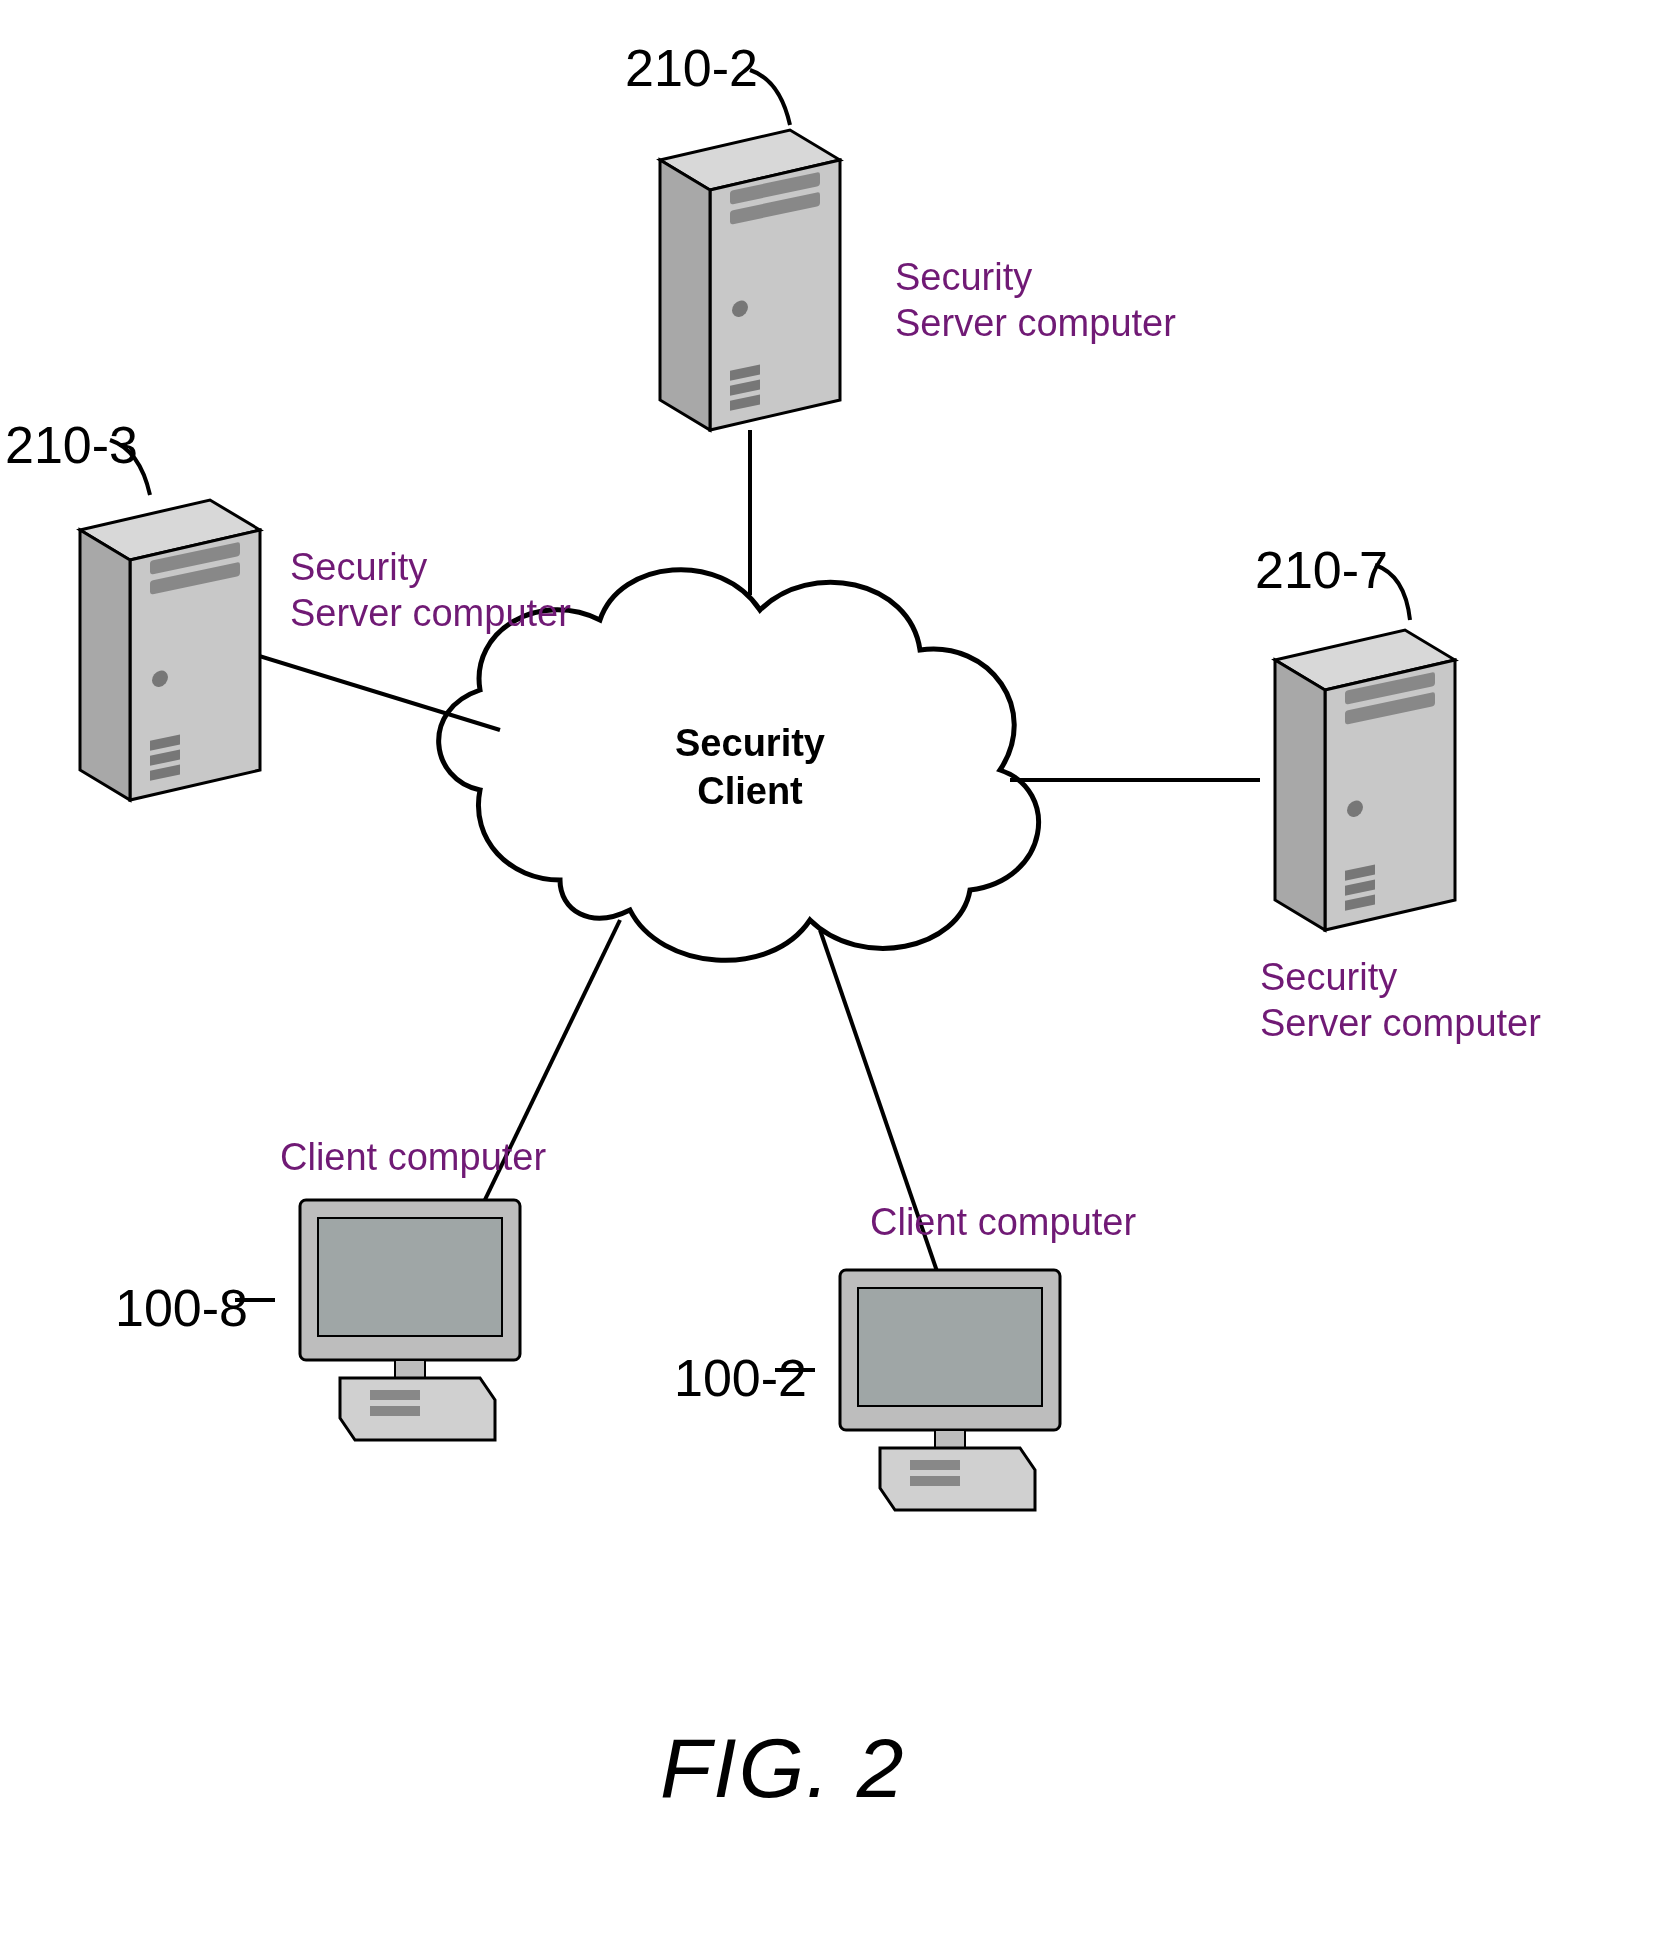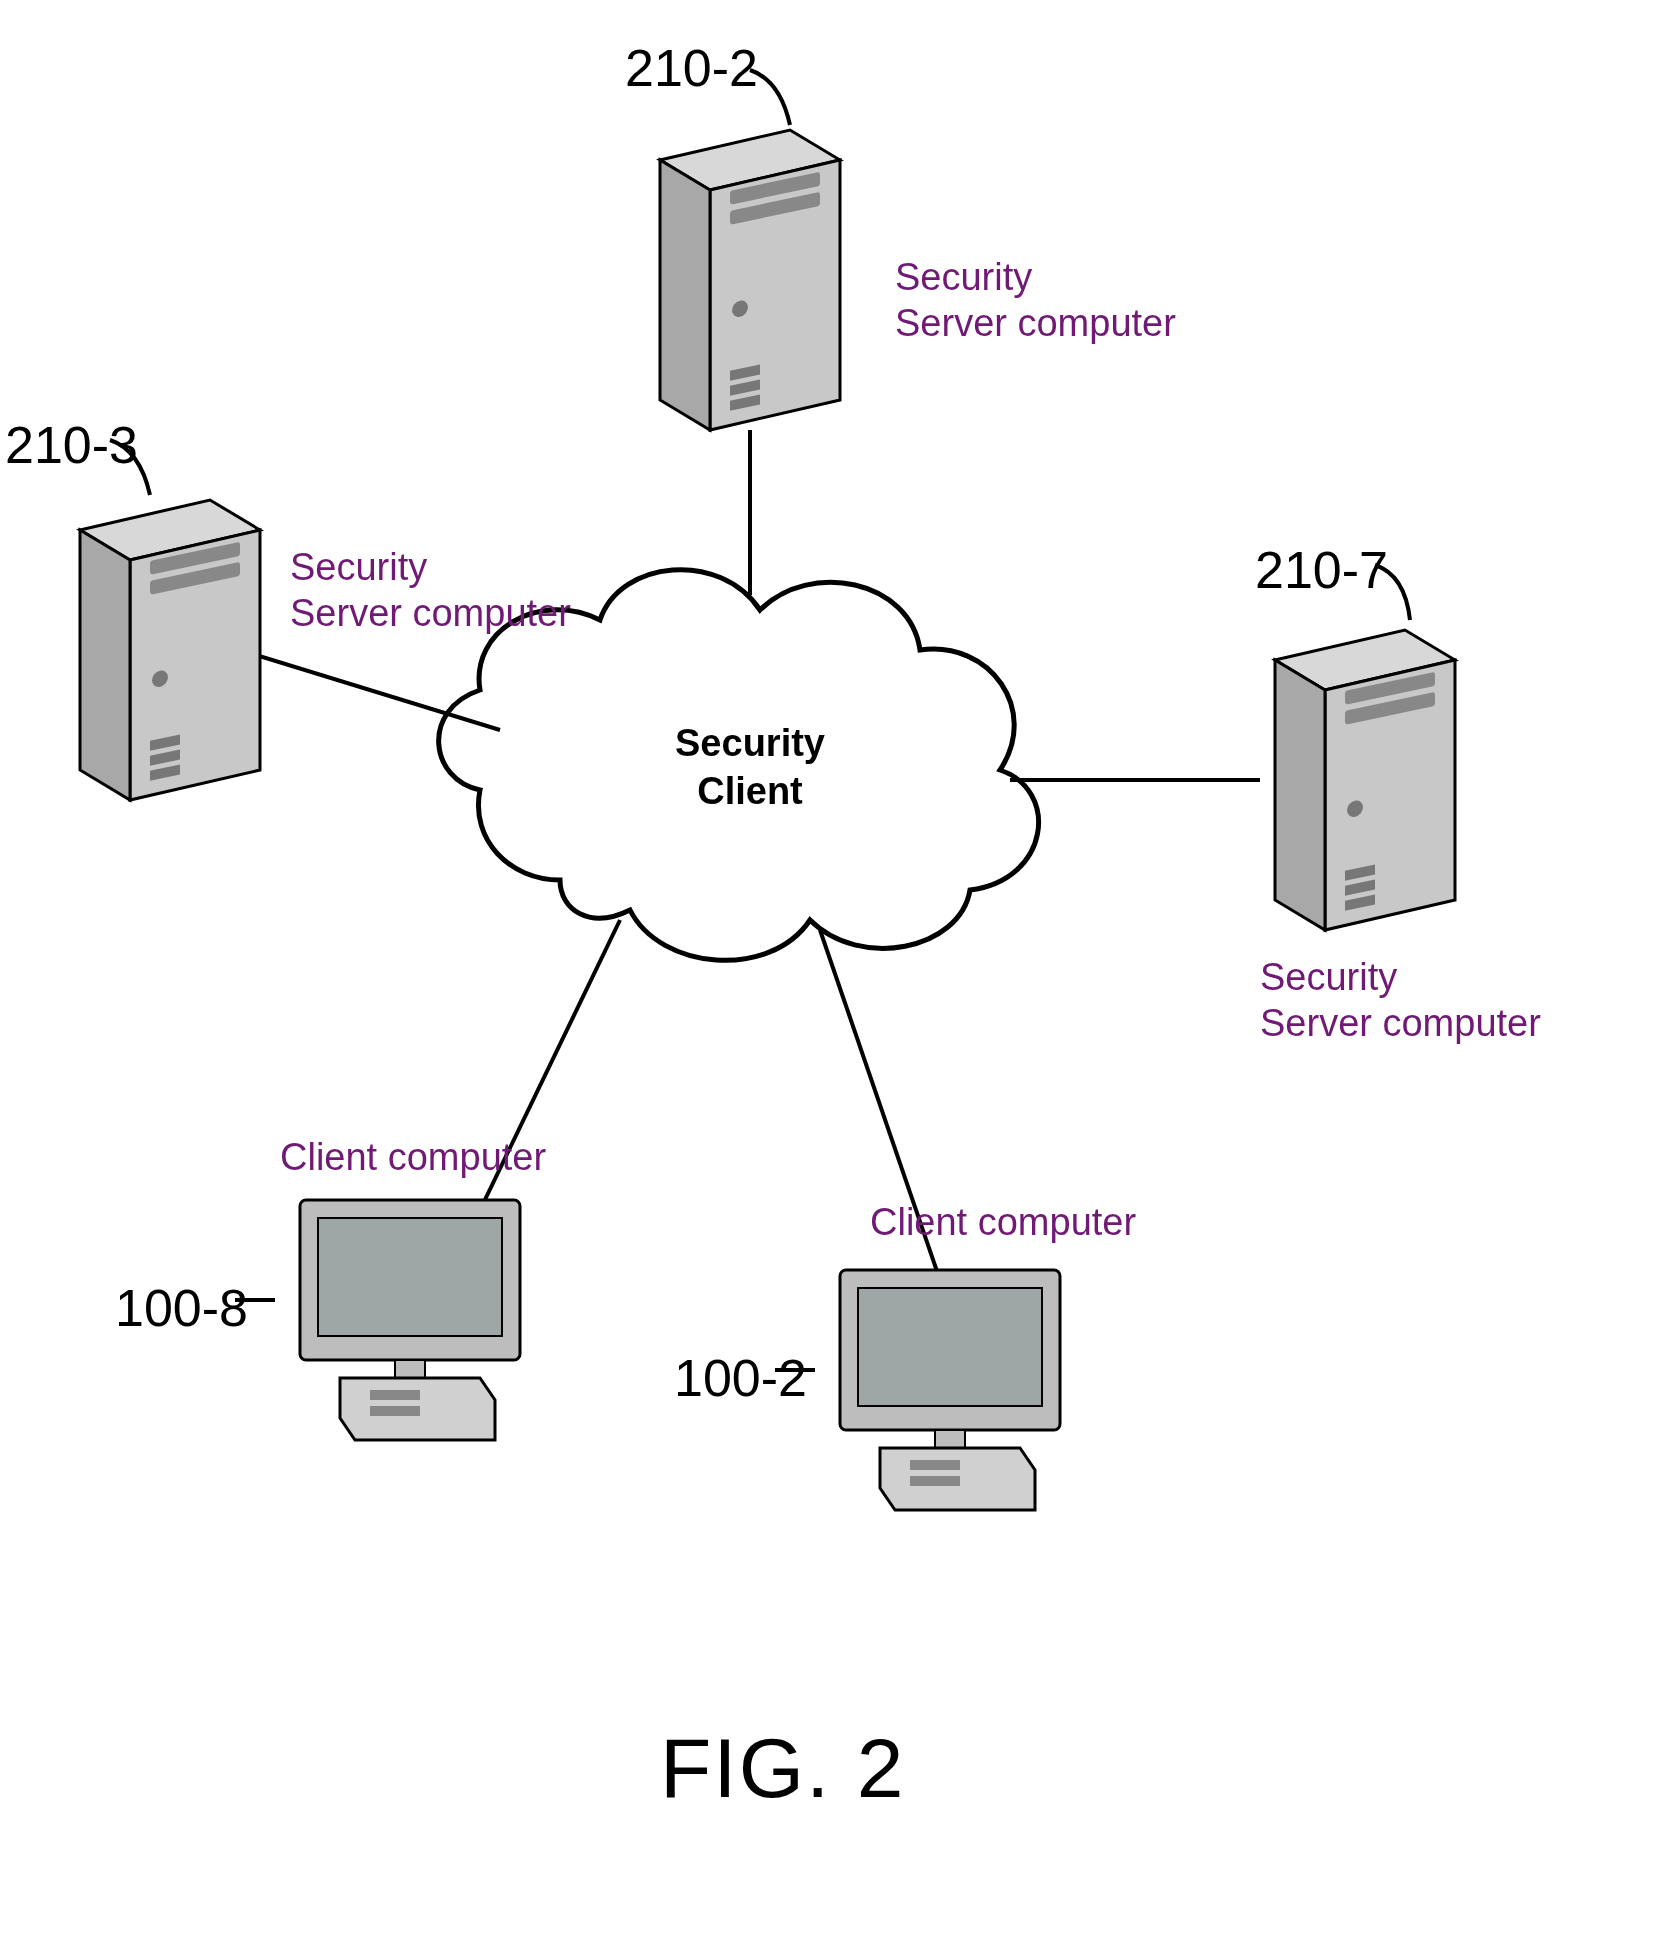--- a/index.html
+++ b/index.html
@@ -162,15 +162,15 @@
   <div class="ref-label" style="left:1255px; top:540px;">210-7</div>
   <div class="label" style="left:1260px; top:955px;">Security
 Server computer</div>
 
   <div class="ref-label" style="left:115px; top:1278px;">100-8</div>
   <div class="label" style="left:280px; top:1135px;">Client computer</div>
 
   <div class="ref-label" style="left:674px; top:1348px;text-align:right;">100-2</div>
   <div class="label" style="left:870px; top:1200px;">Client computer</div>
 
-  <div class="figure-caption" style="left:660px; top:1720px;">FIG. 2</div>
+  <div class="figure-caption" style="left:660px; top:1720px;font-style:italic;">FIG. 2</div>
 
 </div>
 
 </body></html>

